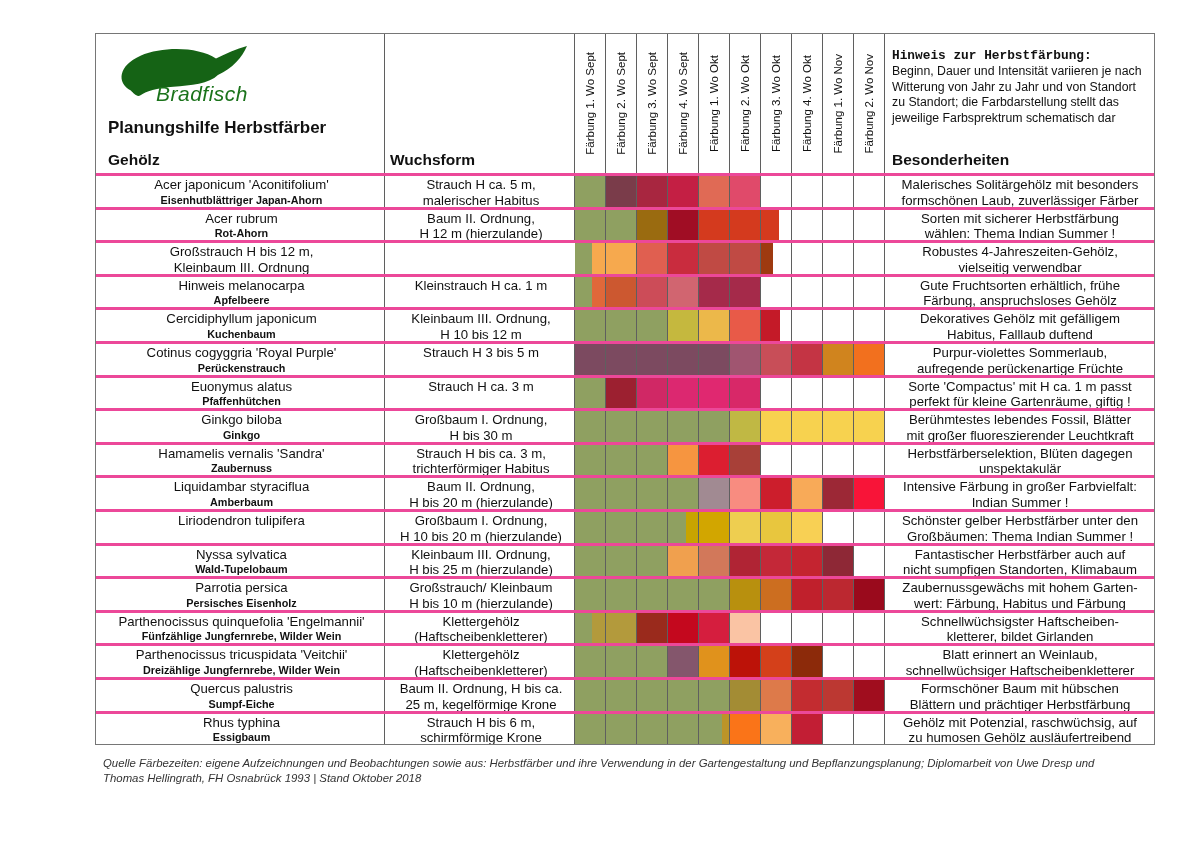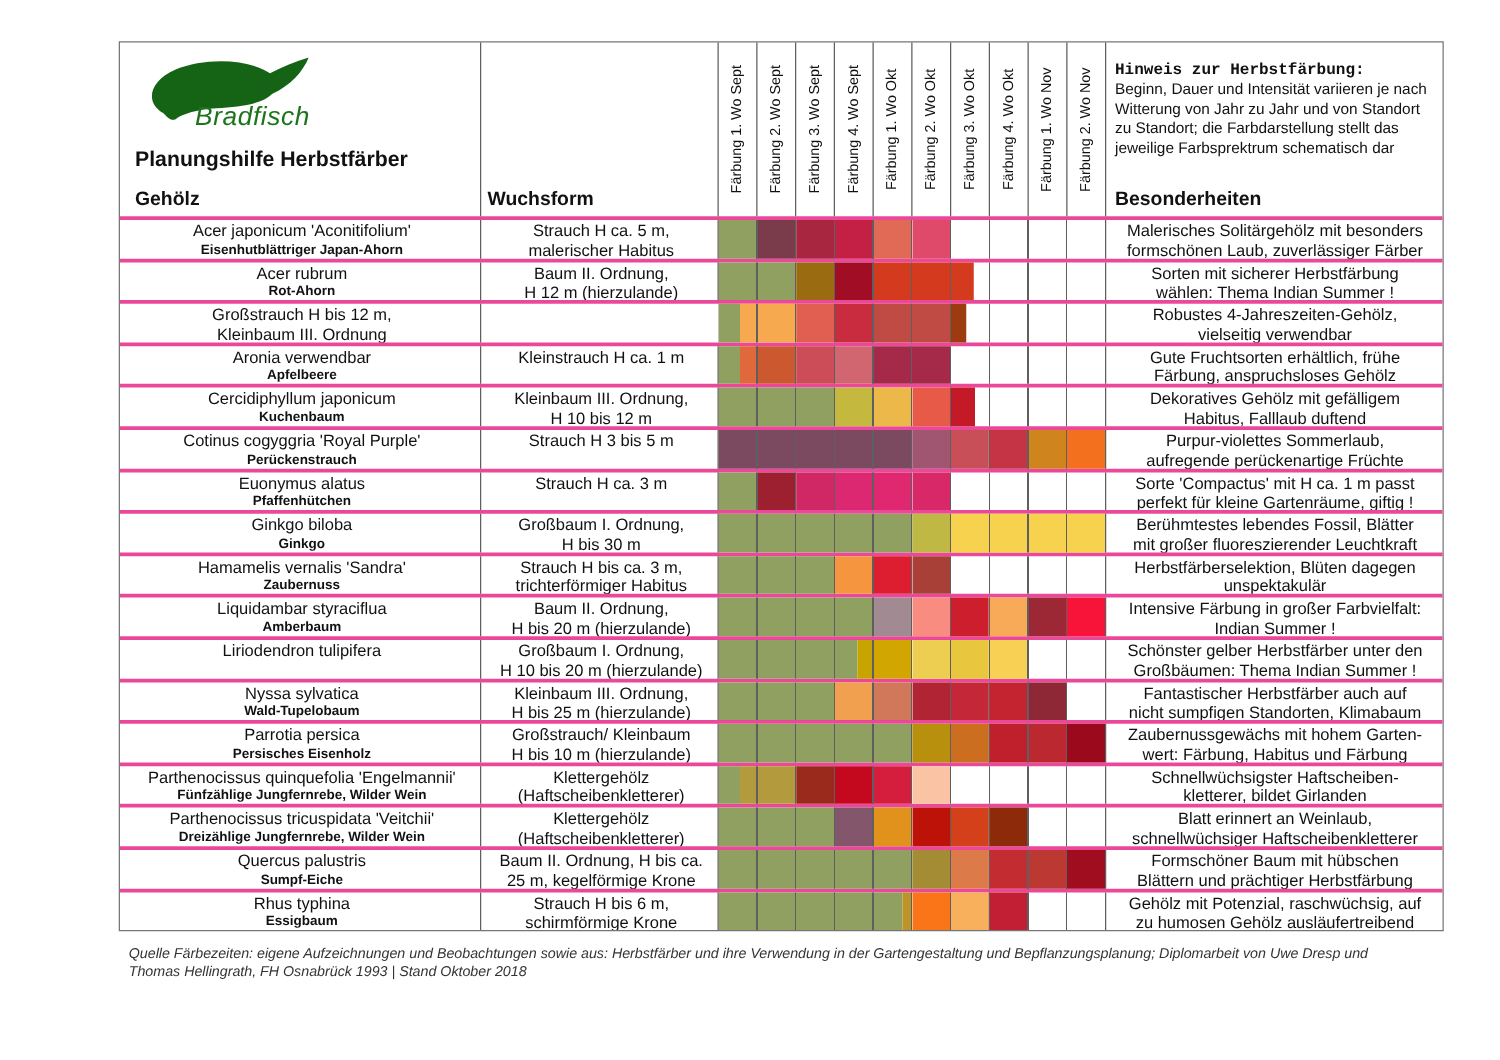--- a/index.html
+++ b/index.html
@@ -148,21 +148,21 @@
             <div class="seg" style="left: 30%; width: 10%; background: rgb(201, 44, 62);"></div>
             <div class="seg" style="left: 40%; width: 20%; background: rgb(192, 74, 68);"></div>
             <div class="seg" style="left: 60%; width: 4%; background: rgb(158, 58, 16);"></div>
             <div class="bandlines"></div>
           </div>
           <div class="c txt">Robustes 4-Jahreszeiten-Gehölz,
 vielseitig verwendbar</div>
         </div>
         <div class="trow">
           <div class="c name-cell">
-            <div class="latin">Aronia verwendbar</div>
+            <div class="latin">Hinweis melanocarpa</div>
             <div class="common">Apfelbeere</div>
           </div>
           <div class="c txt">Kleinstrauch H ca. 1 m</div>
           <div class="band">
             <div class="seg" style="left: 0%; width: 5.5%; background: rgb(143, 160, 97);"></div>
             <div class="seg" style="left: 5.5%; width: 4.5%; background: rgb(224, 104, 58);"></div>
             <div class="seg" style="left: 10%; width: 10%; background: rgb(204, 88, 48);"></div>
             <div class="seg" style="left: 20%; width: 10%; background: rgb(204, 76, 88);"></div>
             <div class="seg" style="left: 30%; width: 10%; background: rgb(209, 101, 112);"></div>
             <div class="seg" style="left: 40%; width: 20%; background: rgb(165, 42, 74);"></div>

